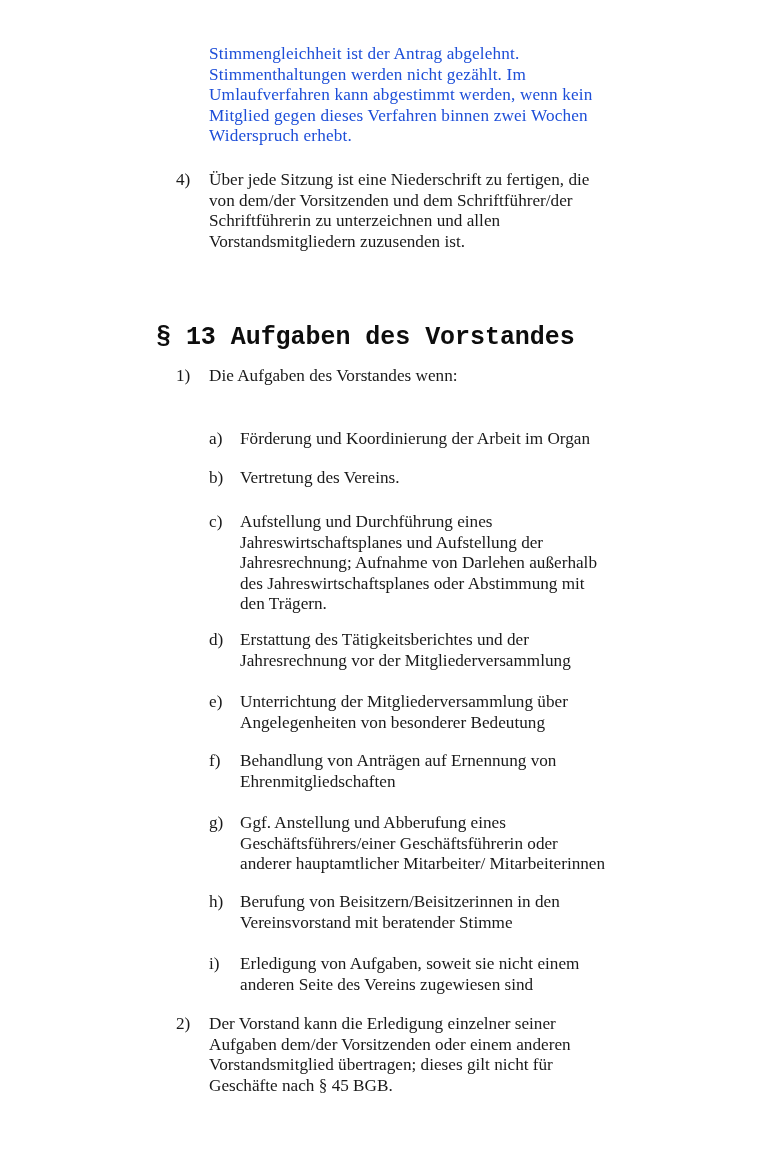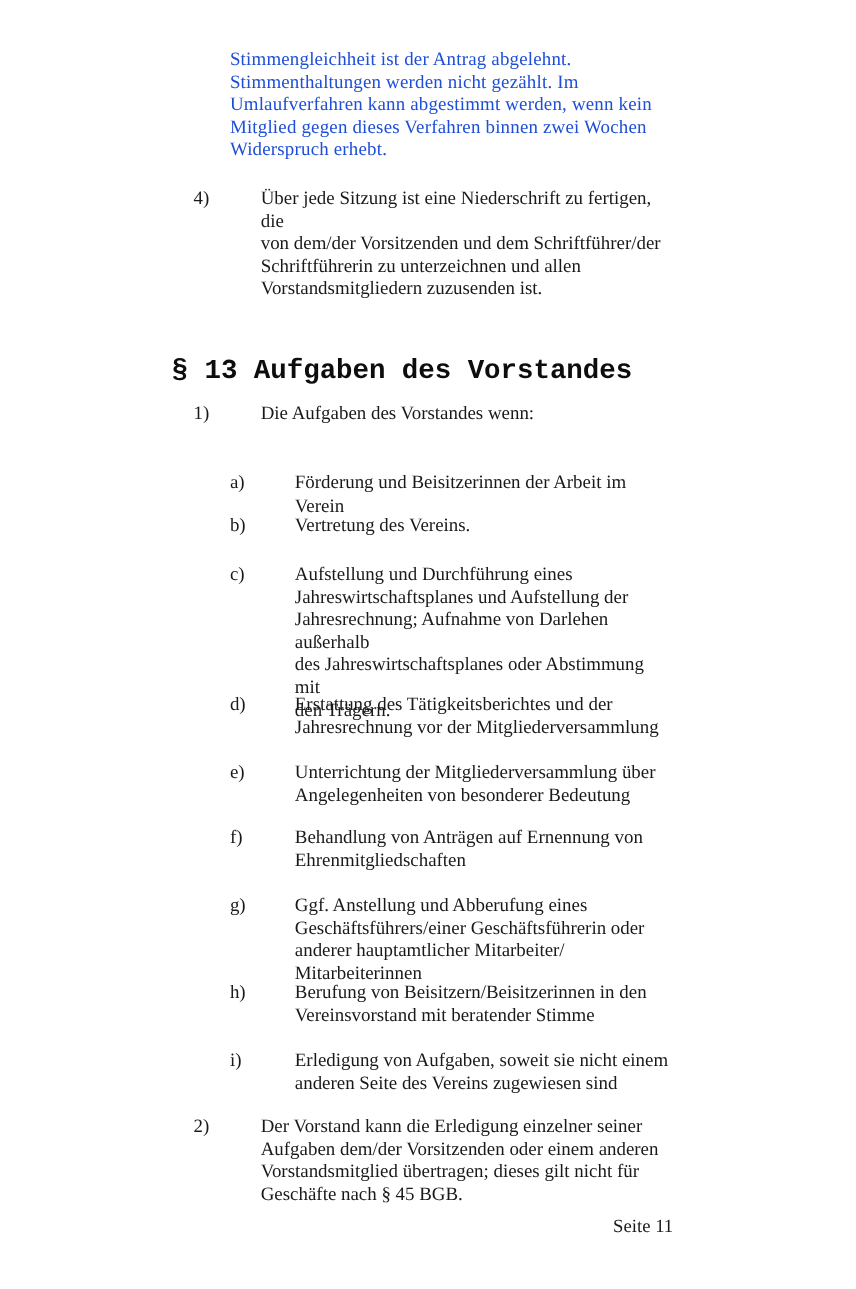--- a/index.html
+++ b/index.html
@@ -48,21 +48,20 @@
     line-height: 20.6px;
     color: #191919;
     text-align: left;
   }
   .num-body {
     flex: 1 1 auto;
     font-size: 17.2px;
     line-height: 20.6px;
     color: #191919;
     white-space: pre-line;
-    margin-left: 28px;
   }
 
   
   .lvl1 {
     left: 176px;
   }
   .lvl1 > .num-marker {
     width: 33px;
   }
 
@@ -120,21 +119,21 @@
 
   <h1 class="section-heading">§ 13 Aufgaben des Vorstandes</h1>
 
   <div class="num-item lvl1" style="top:366px; width:425px;">
     <span class="num-marker">1)</span>
     <span class="num-body">Die Aufgaben des Vorstandes wenn:</span>
   </div>
 
   <div class="num-item lvl2" style="top:429px; width:400px;">
     <span class="num-marker">a)</span>
-    <span class="num-body">Förderung und Beisitzerinnen der Arbeit im Verein</span>
+    <span class="num-body">Förderung und Koordinierung der Arbeit im Organ</span>
   </div>
 
   <div class="num-item lvl2" style="top:468px; width:400px;">
     <span class="num-marker">b)</span>
     <span class="num-body">Vertretung des Vereins.</span>
   </div>
 
   <div class="num-item lvl2" style="top:512px; width:400px;">
     <span class="num-marker">c)</span>
     <span class="num-body">Aufstellung und Durchführung eines
@@ -182,15 +181,14 @@
   </div>
 
   <div class="num-item lvl1" style="top:1014px; width:425px;">
     <span class="num-marker">2)</span>
     <span class="num-body">Der Vorstand kann die Erledigung einzelner seiner
 Aufgaben dem/der Vorsitzenden oder einem anderen
 Vorstandsmitglied übertragen; dieses gilt nicht für
 Geschäfte nach § 45 BGB.</span>
   </div>
 
-  <div class="page-footer">Seite 11</div>
 
 </div>
 
 </body></html>

